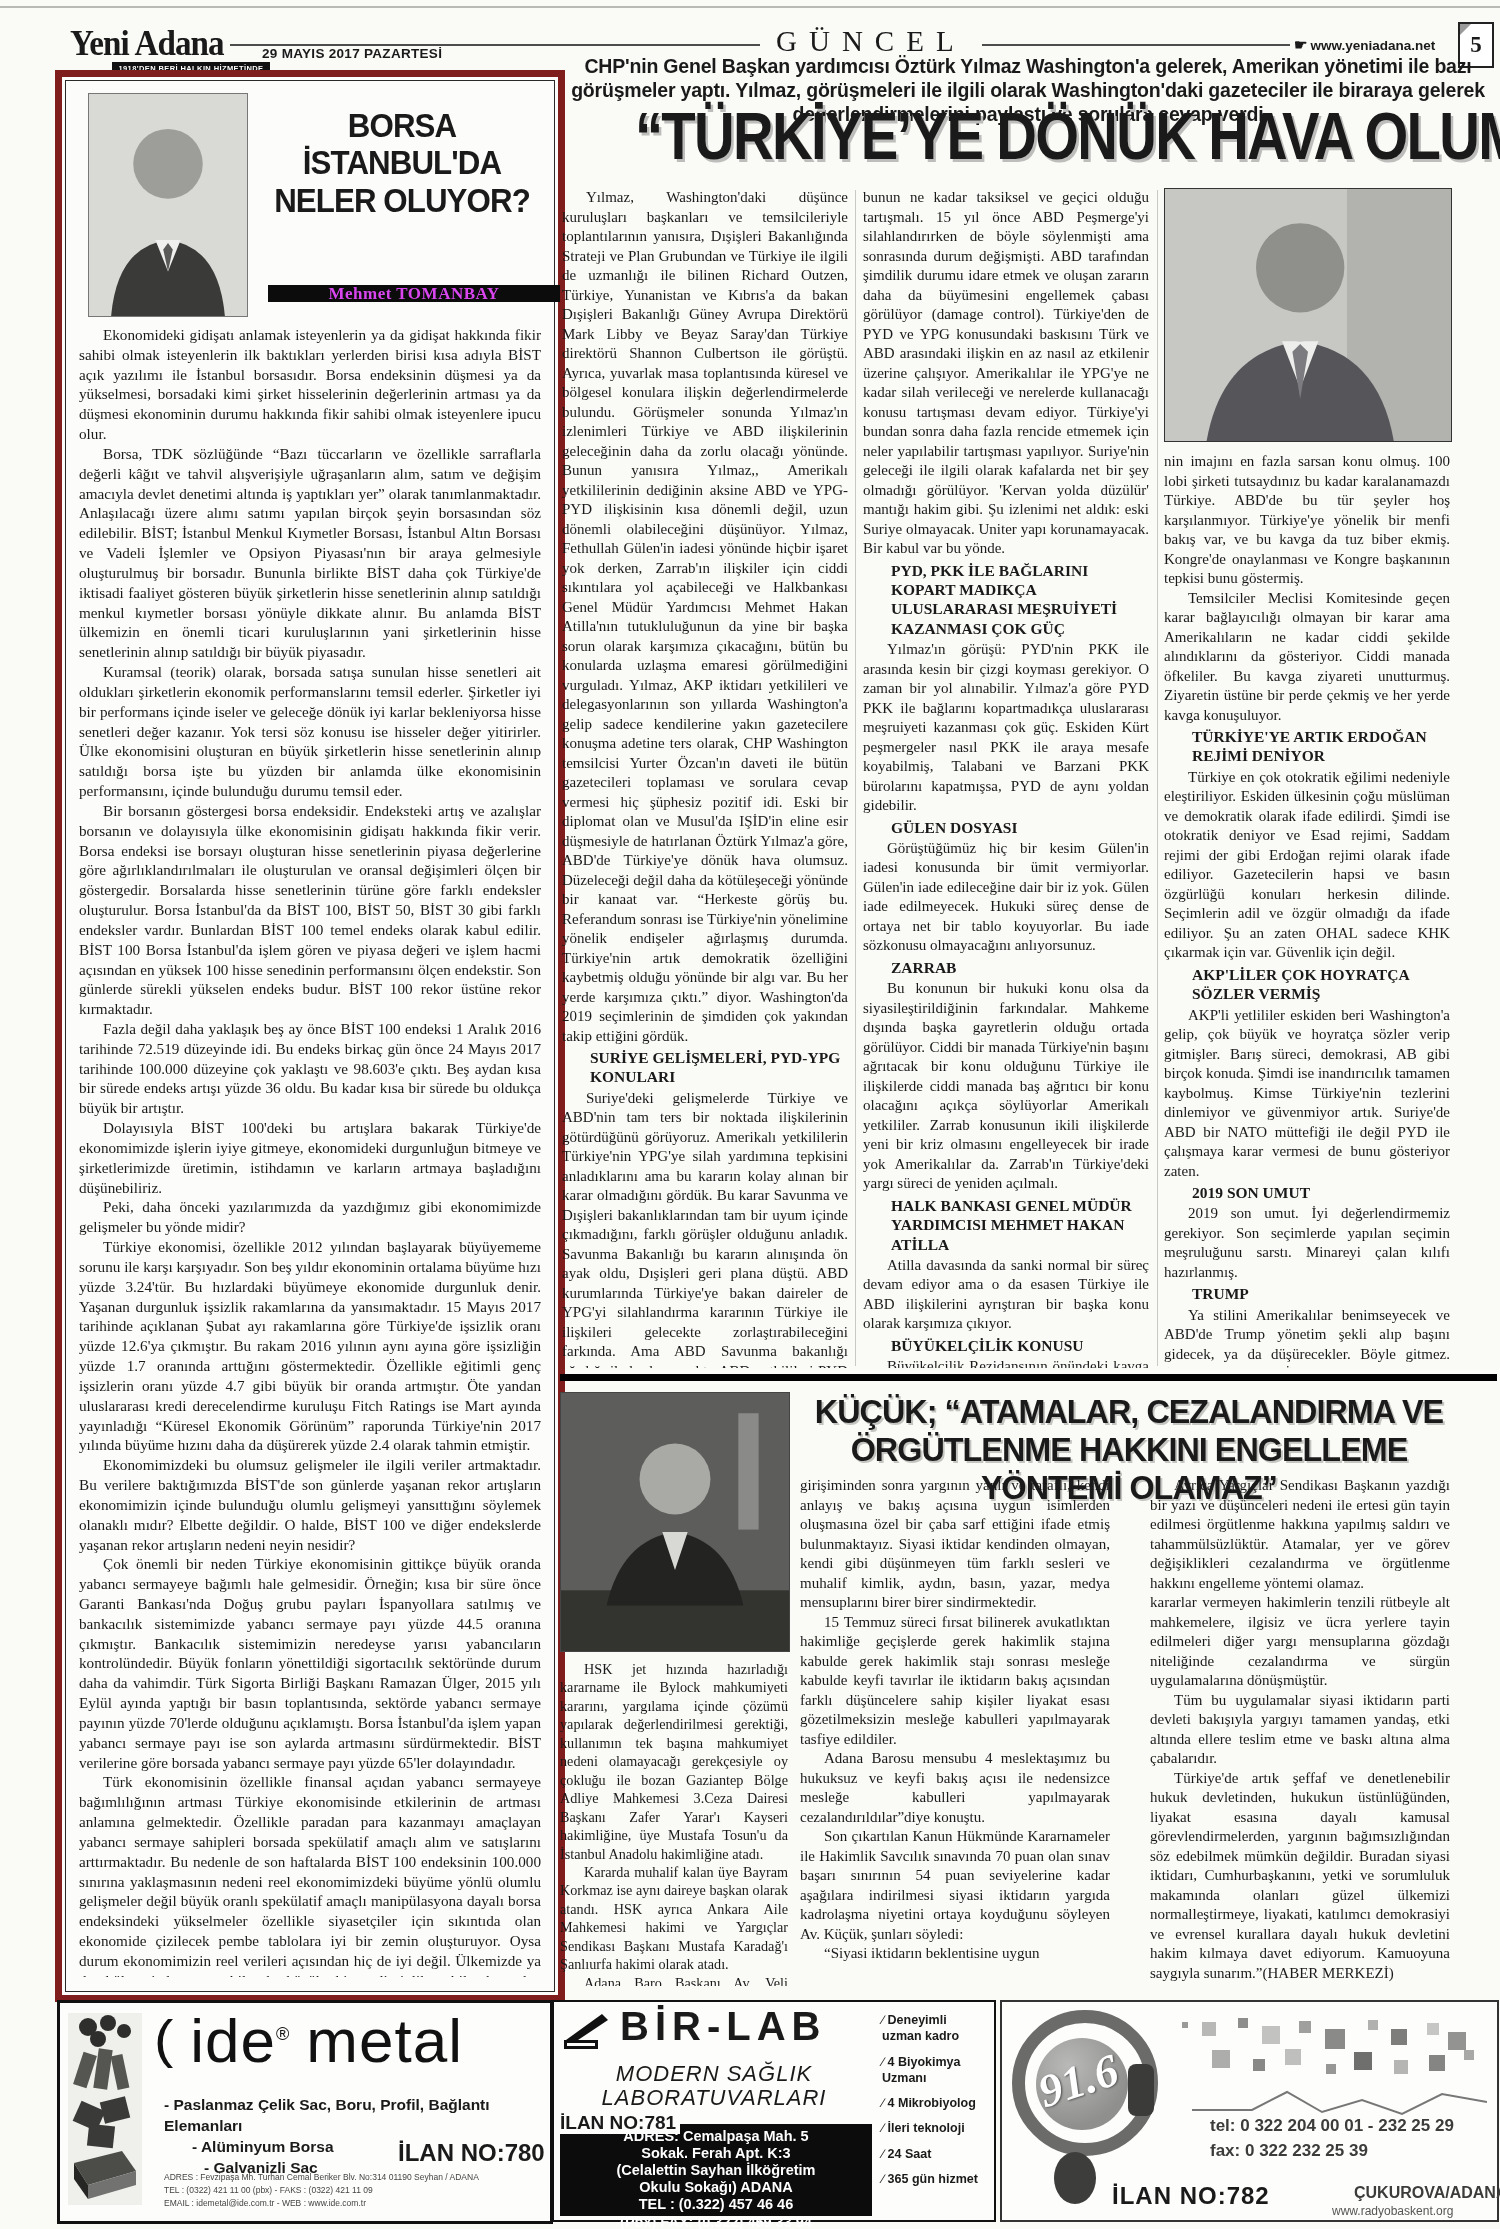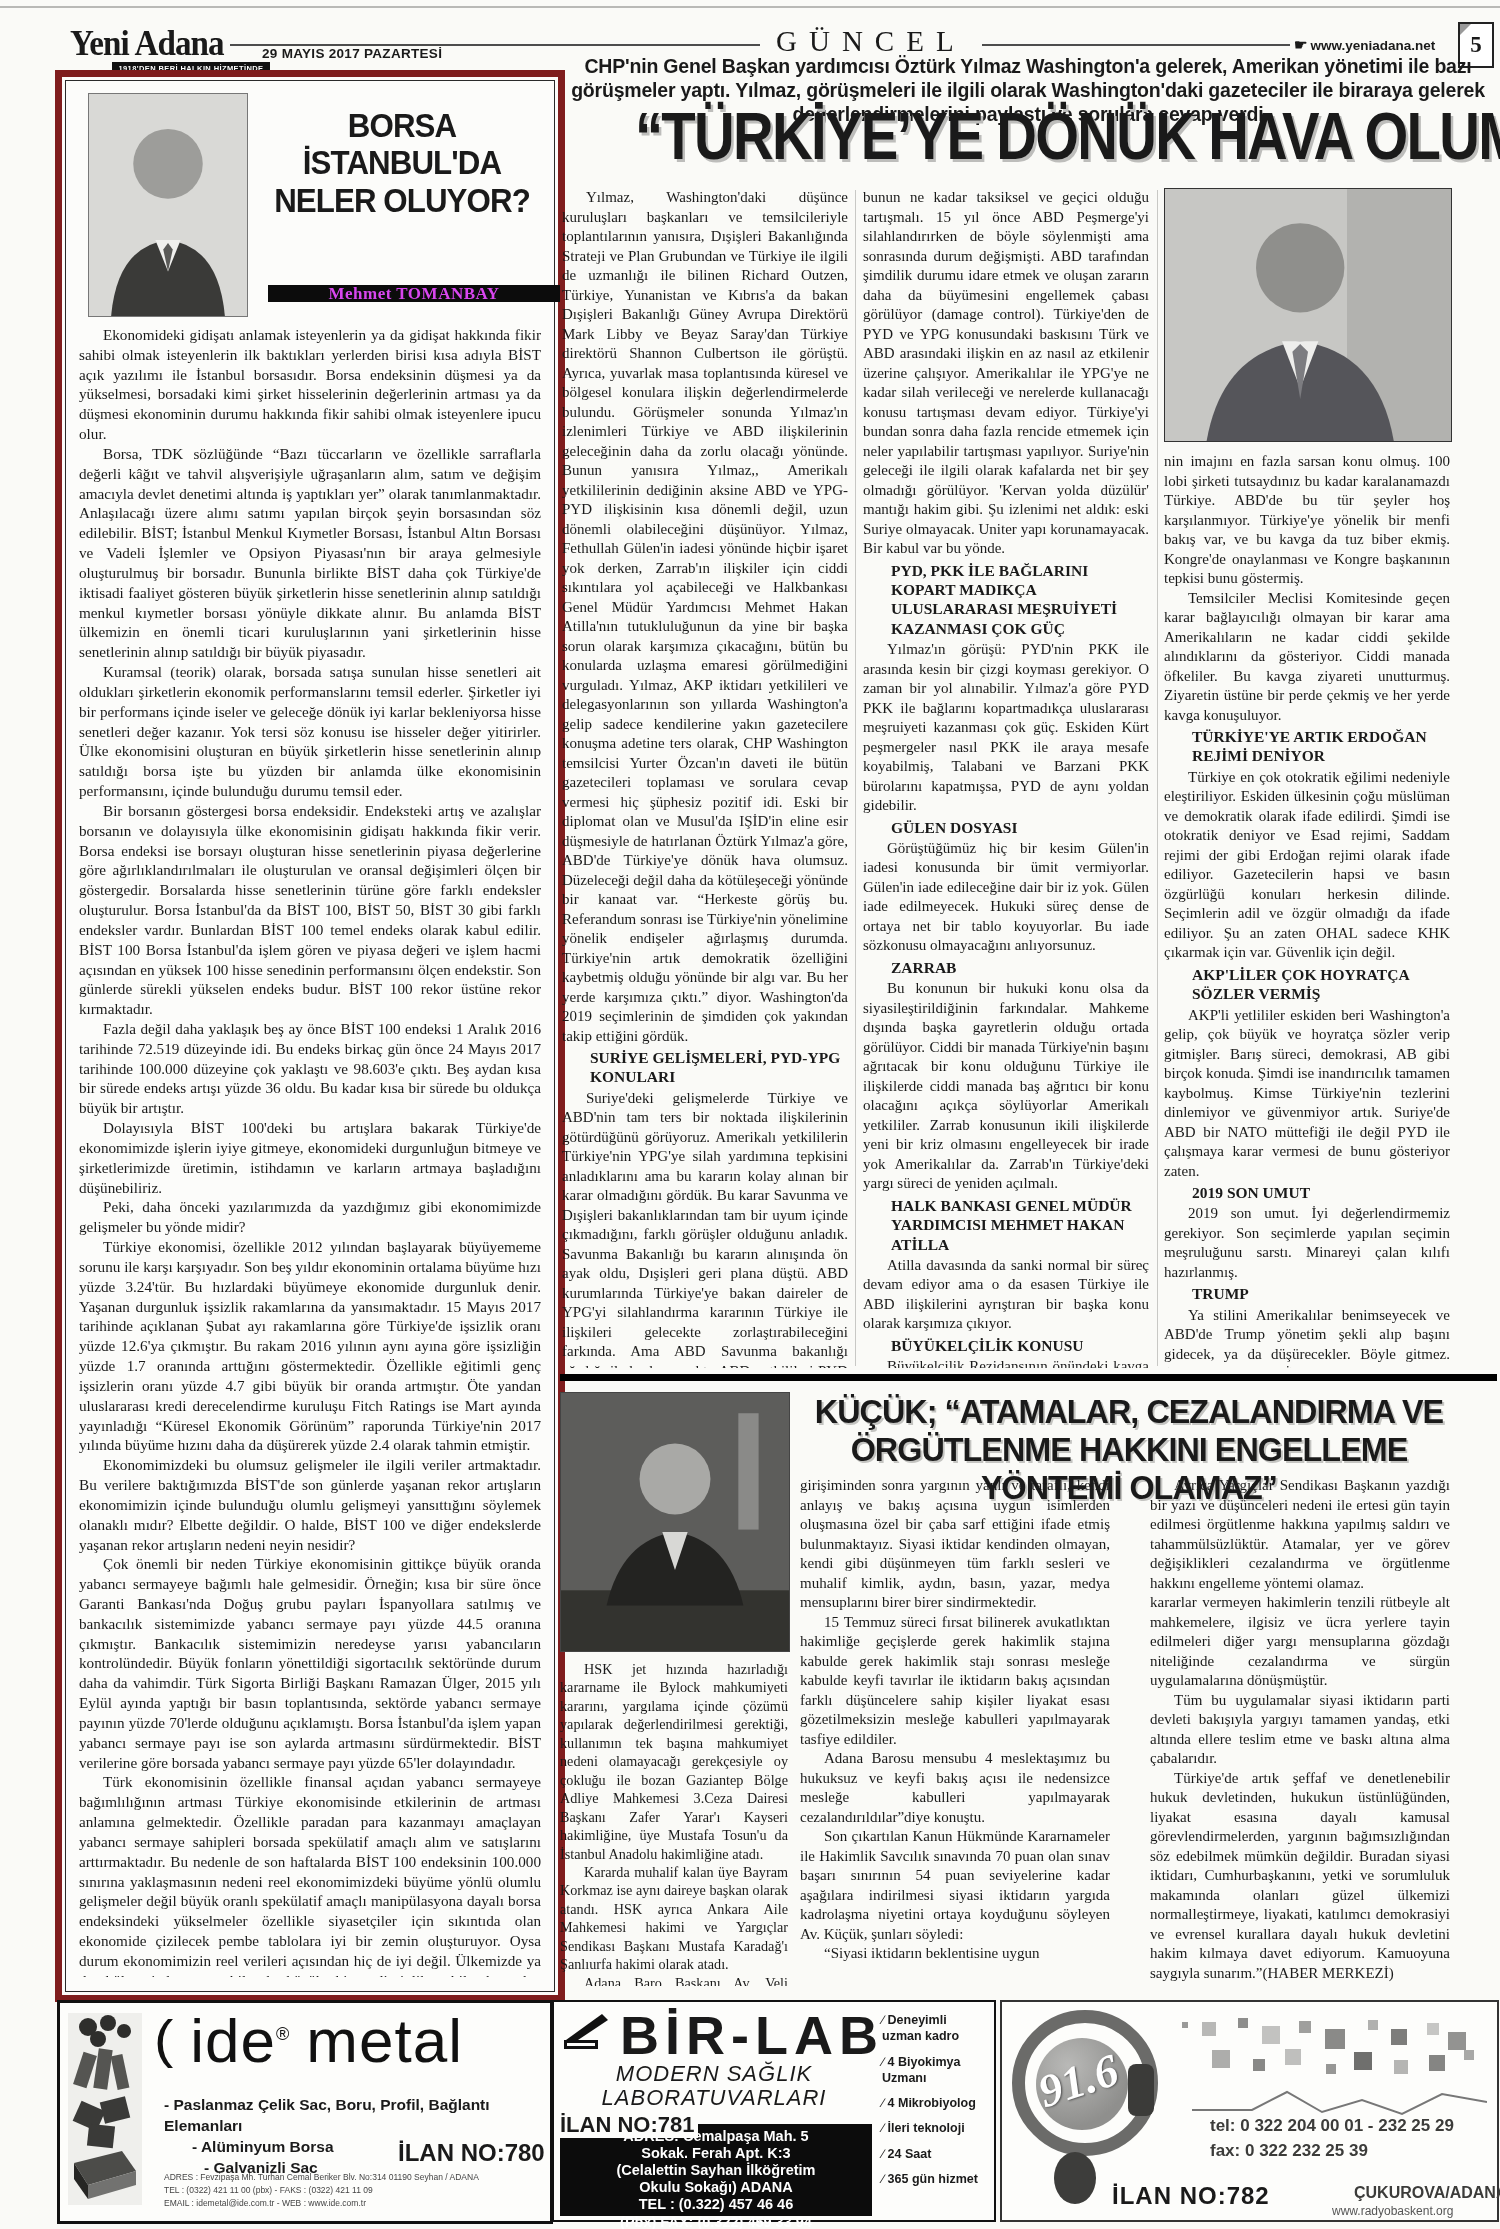--- a/index.html
+++ b/index.html
@@ -85,25 +85,25 @@
         font-weight:700;font-size:15.5px;line-height:1.35;}
   .ide-bullets .b2{padding-left:28px;}
   .ide-bullets .b3{padding-left:40px;}
   .ide-ilan{left:338px;top:136px;font-family:"Liberation Sans",sans-serif;
         font-weight:800;font-size:24px;}
   .ide-contact{left:104px;top:168px;width:376px;font-family:"Liberation Sans",sans-serif;
         font-size:8.5px;color:#444;line-height:1.5;}
   .birlab-box{left:552px;top:2000px;width:440px;height:218px;border:2px solid #111;}
   .birlab-logo{left:8px;top:8px;width:52px;height:44px;}
   .birlab-brand{left:66px;top:2px;font-family:"Liberation Sans",sans-serif;
-        font-weight:700;font-size:54px;letter-spacing:6px;}
+        font-weight:700;font-size:40px;letter-spacing:6px;}
   .birlab-sub{left:2px;top:60px;width:316px;text-align:center;font-style:italic;
         font-family:"Liberation Sans",sans-serif;font-size:22px;letter-spacing:1px;line-height:1.08;}
   .birlab-ilan{left:2px;top:110px;background:#fdfdfb;padding:0 4px;
-        font-family:"Liberation Sans",sans-serif;font-weight:800;font-size:22px;z-index:2;}
+        font-family:"Liberation Sans",sans-serif;font-weight:800;font-size:19px;z-index:2;}
   .birlab-black{left:6px;top:122px;width:312px;height:88px;background:#0c0c0c;color:#fff;
         font-family:"Liberation Sans",sans-serif;font-weight:700;font-size:14.5px;
         line-height:1.18;text-align:center;white-space:pre-line;padding-top:4px;}
   .birlab-features{left:328px;top:10px;width:106px;font-family:"Liberation Sans",sans-serif;
         font-weight:700;font-size:12.5px;line-height:1.3;}
   .birlab-features div{margin-bottom:9px;}
   .birlab-features div::before{content:"∕ ";font-weight:400;}
   .radio-box{left:1000px;top:2000px;width:495px;height:218px;border:2px solid #333;}
   .radio-ring{left:10px;top:8px;width:120px;height:120px;border:13px solid #6b6b69;
         border-radius:50%;}

